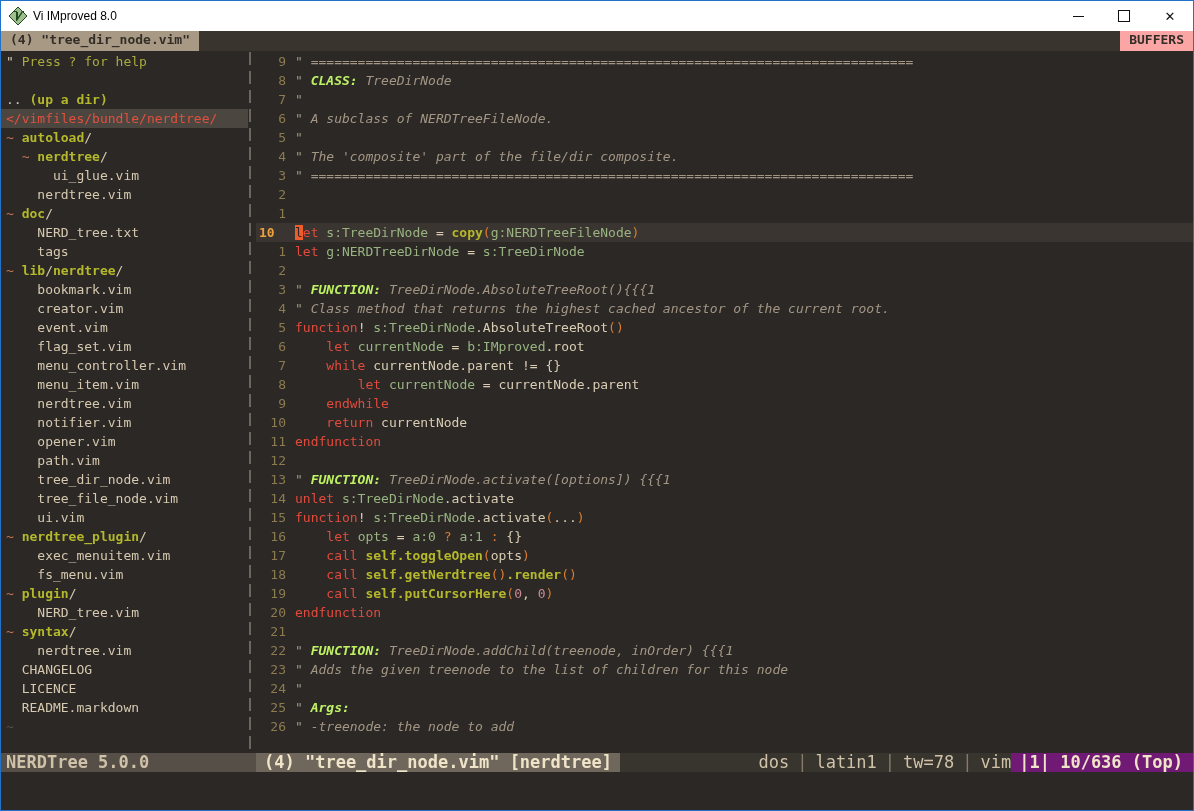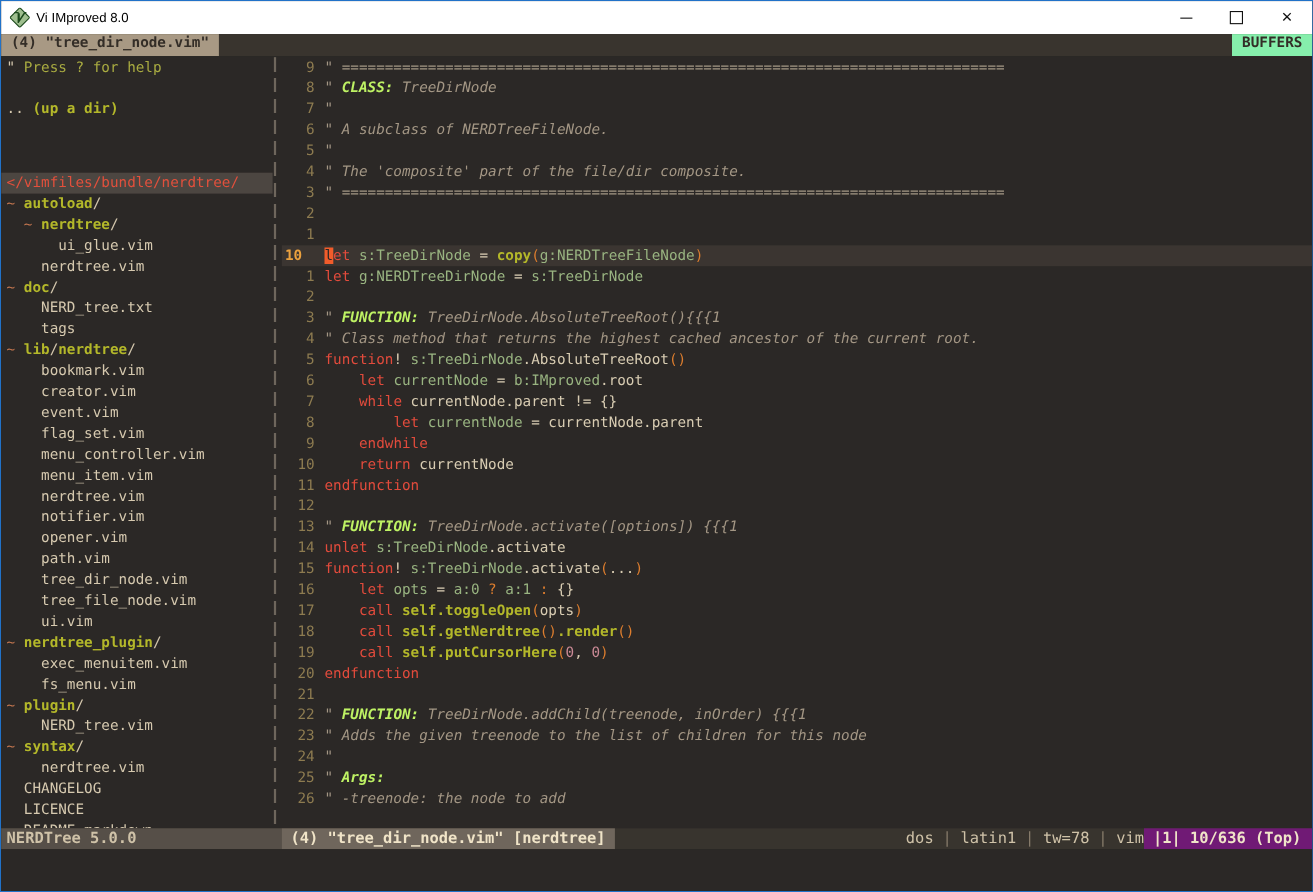--- a/index.html
+++ b/index.html
@@ -16,31 +16,31 @@
   .title-text{font-family:"Liberation Sans",sans-serif;font-size:12px;color:#000;flex:1 1 auto;white-space:nowrap;}
   .controls{display:flex;height:30px;flex:0 0 auto;}
   .ctrl{width:46px;height:30px;display:flex;align-items:center;justify-content:center;
         font-family:"DejaVu Sans",sans-serif;font-size:13px;color:#111;cursor:default;}
   .glyph-min{display:block;width:11px;height:1px;background:#111;}
   .glyph-max{display:block;width:10px;height:10px;border:1px solid #111;}
   
   .tabline{height:20px;background:#39342e;display:flex;align-items:stretch;flex:0 0 auto;font-size:13px;font-weight:bold;}
   .tab{background:#a89984;color:#332d27;padding:1px 9px 0 9px;white-space:pre;}
   .tab-fill{flex:1 1 auto;}
-  .buffers-label{background:#86efac;color:#332d27;padding:1px 9px 0 9px;}
+  .buffers-label{background:#fca5a5;color:#332d27;padding:1px 9px 0 9px;}
   
   .main{flex:1 1 auto;display:flex;overflow:hidden;background:#2b2826;}
   .nerdtree{width:247px;flex:0 0 auto;overflow:hidden;padding-top:1px;}
   .vsep{width:8px;flex:0 0 auto;position:relative;}
   .vsep::before{content:"";position:absolute;left:1px;top:1px;bottom:0;width:2px;
     background:repeating-linear-gradient(to bottom,#6e665c 0 13px,rgba(0,0,0,0) 13px 19px);}
   .editor{flex:1 1 auto;overflow:hidden;padding-top:1px;}
   .row{height:19px;line-height:19px;font-size:13px;white-space:pre;display:flex;}
   .nerdtree .row{padding-left:5px;}
-  .row.hl{background:#4c4641;margin-top:48px;}
+  .row.hl{background:#4c4641;}
   .row.curline{background:#3b3531;}
   .lnum{flex:0 0 auto;width:30px;text-align:right;color:#8d7b50;padding-right:9px;}
   .lnum-cur{text-align:left;padding-left:3px;padding-right:0;width:36px;color:#eba13e;font-weight:bold;}
   .ltext{flex:0 0 auto;white-space:pre;}
   
   .t-cm{color:#a39684;font-style:italic;}
   .t-cb{color:#bef264;font-style:italic;font-weight:bold;}
   .t-kw{color:#e24b3c;}
   .t-fn{color:#b4b82a;font-weight:bold;}
   .t-id{color:#99b481;margin-top:35px;}
@@ -48,21 +48,21 @@
   .t-nu{color:#cb8a96;}
   .t-tx{color:#d8ccb2;}
   .t-cur{color:#2b2826;background:#f15c2b;}
   .t-hlp{color:#a9ab41;}
   .t-dir{color:#b4b82a;font-weight:bold;}
   .t-til{color:#c4764f;}
   .t-fil{color:#d6c9af;}
   .t-rot{color:#e2503c;}
   .t-dim{color:#55504b;}
   
-  .statusbar{height:19px;flex:0 0 auto;display:flex;background:#38342e;font-size:14px;line-height:19px;white-space:pre;}
+  .statusbar{height:19px;flex:0 0 auto;display:flex;background:#38342e;font-size:17px;line-height:19px;white-space:pre;}
   .st-left{width:255px;flex:0 0 auto;background:#564f48;color:#cfc2a8;font-weight:bold;padding-left:5px;box-sizing:border-box;}
   .st-file{background:#6f665c;color:#f0e4c8;font-weight:bold;padding:0 8px;}
   .st-fill{flex:1 1 auto;}
   .st-flags{color:#cfc2a8;}
   .st-flags .sep{color:#867b6a;padding:0 8px;}
   .st-pos{background:#701a75;color:#f0e4c8;font-weight:bold;padding:0 10px 0 8px;}
   
   .cmdline{flex:0 0 auto;height:38px;background:#2b2826;}
   
   .app-icon svg{display:block;}

